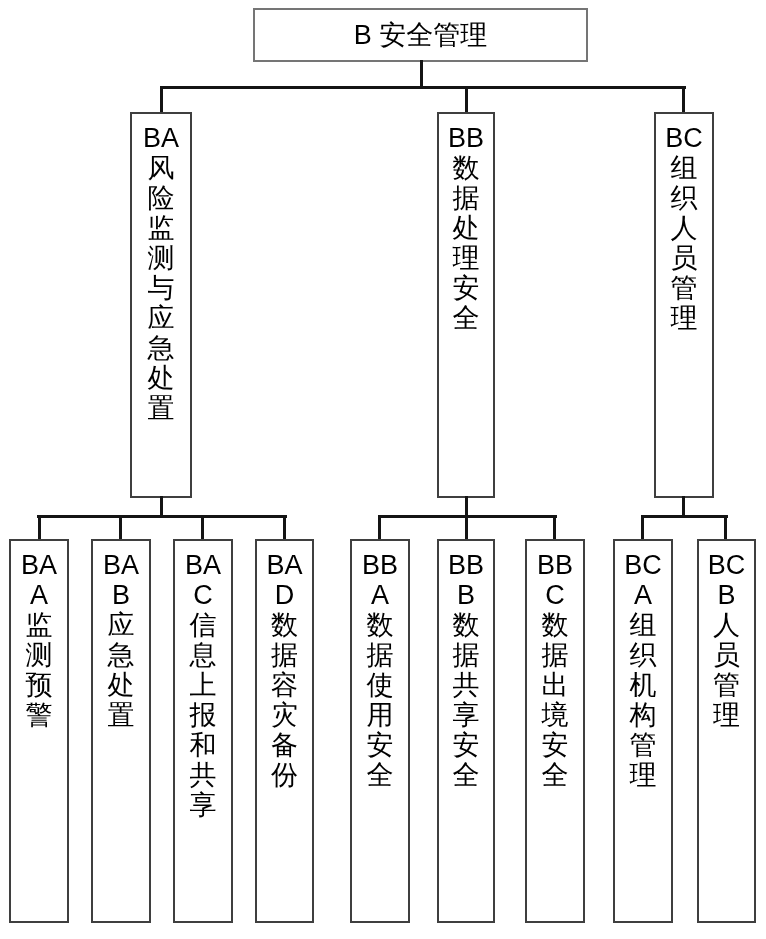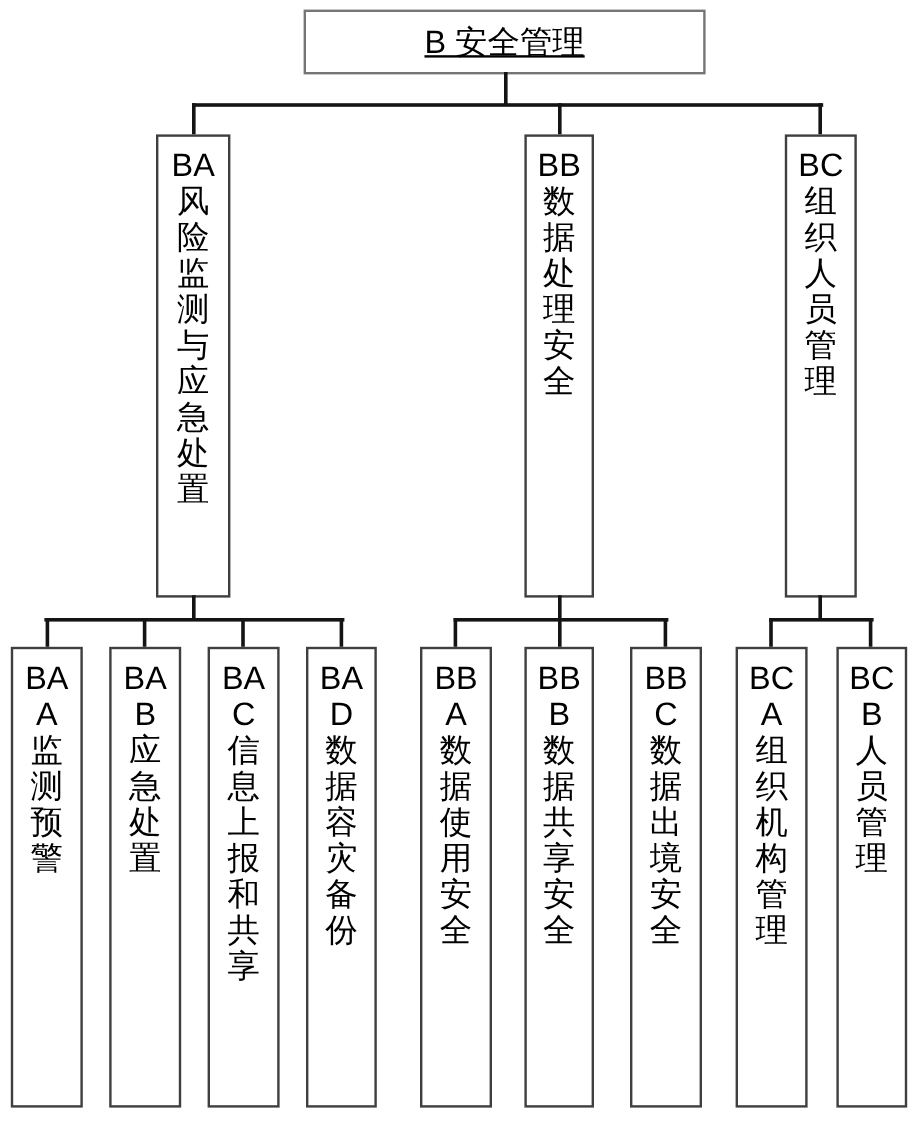--- a/index.html
+++ b/index.html
@@ -39,21 +39,21 @@
     position: absolute;
     height: 3px;
     background: var(--line-color, #111111);
   }
 </style>
 </head>
 <body>
 
 <div class="canvas">
 
-  <div class="box root-box" style="left:253px; top:8px; width:335px; height:54px;text-decoration:underline;">B 安全管理</div>
+  <div class="box root-box" style="left:253px; top:8px; width:335px; height:54px;">B 安全管理</div>
 
   <div class="vline" style="left:420px; top:60px; height:28px;"></div>
   <div class="hline" style="left:160px; top:86px; width:526px;"></div>
   <div class="vline" style="left:160px; top:86px; height:27px;"></div>
   <div class="vline" style="left:465px; top:86px; height:27px;"></div>
   <div class="vline" style="left:682px; top:86px; height:27px;"></div>
 
   <div class="box" style="left:130px; top:112px; width:62px; height:386px;">BA
 风
 险

